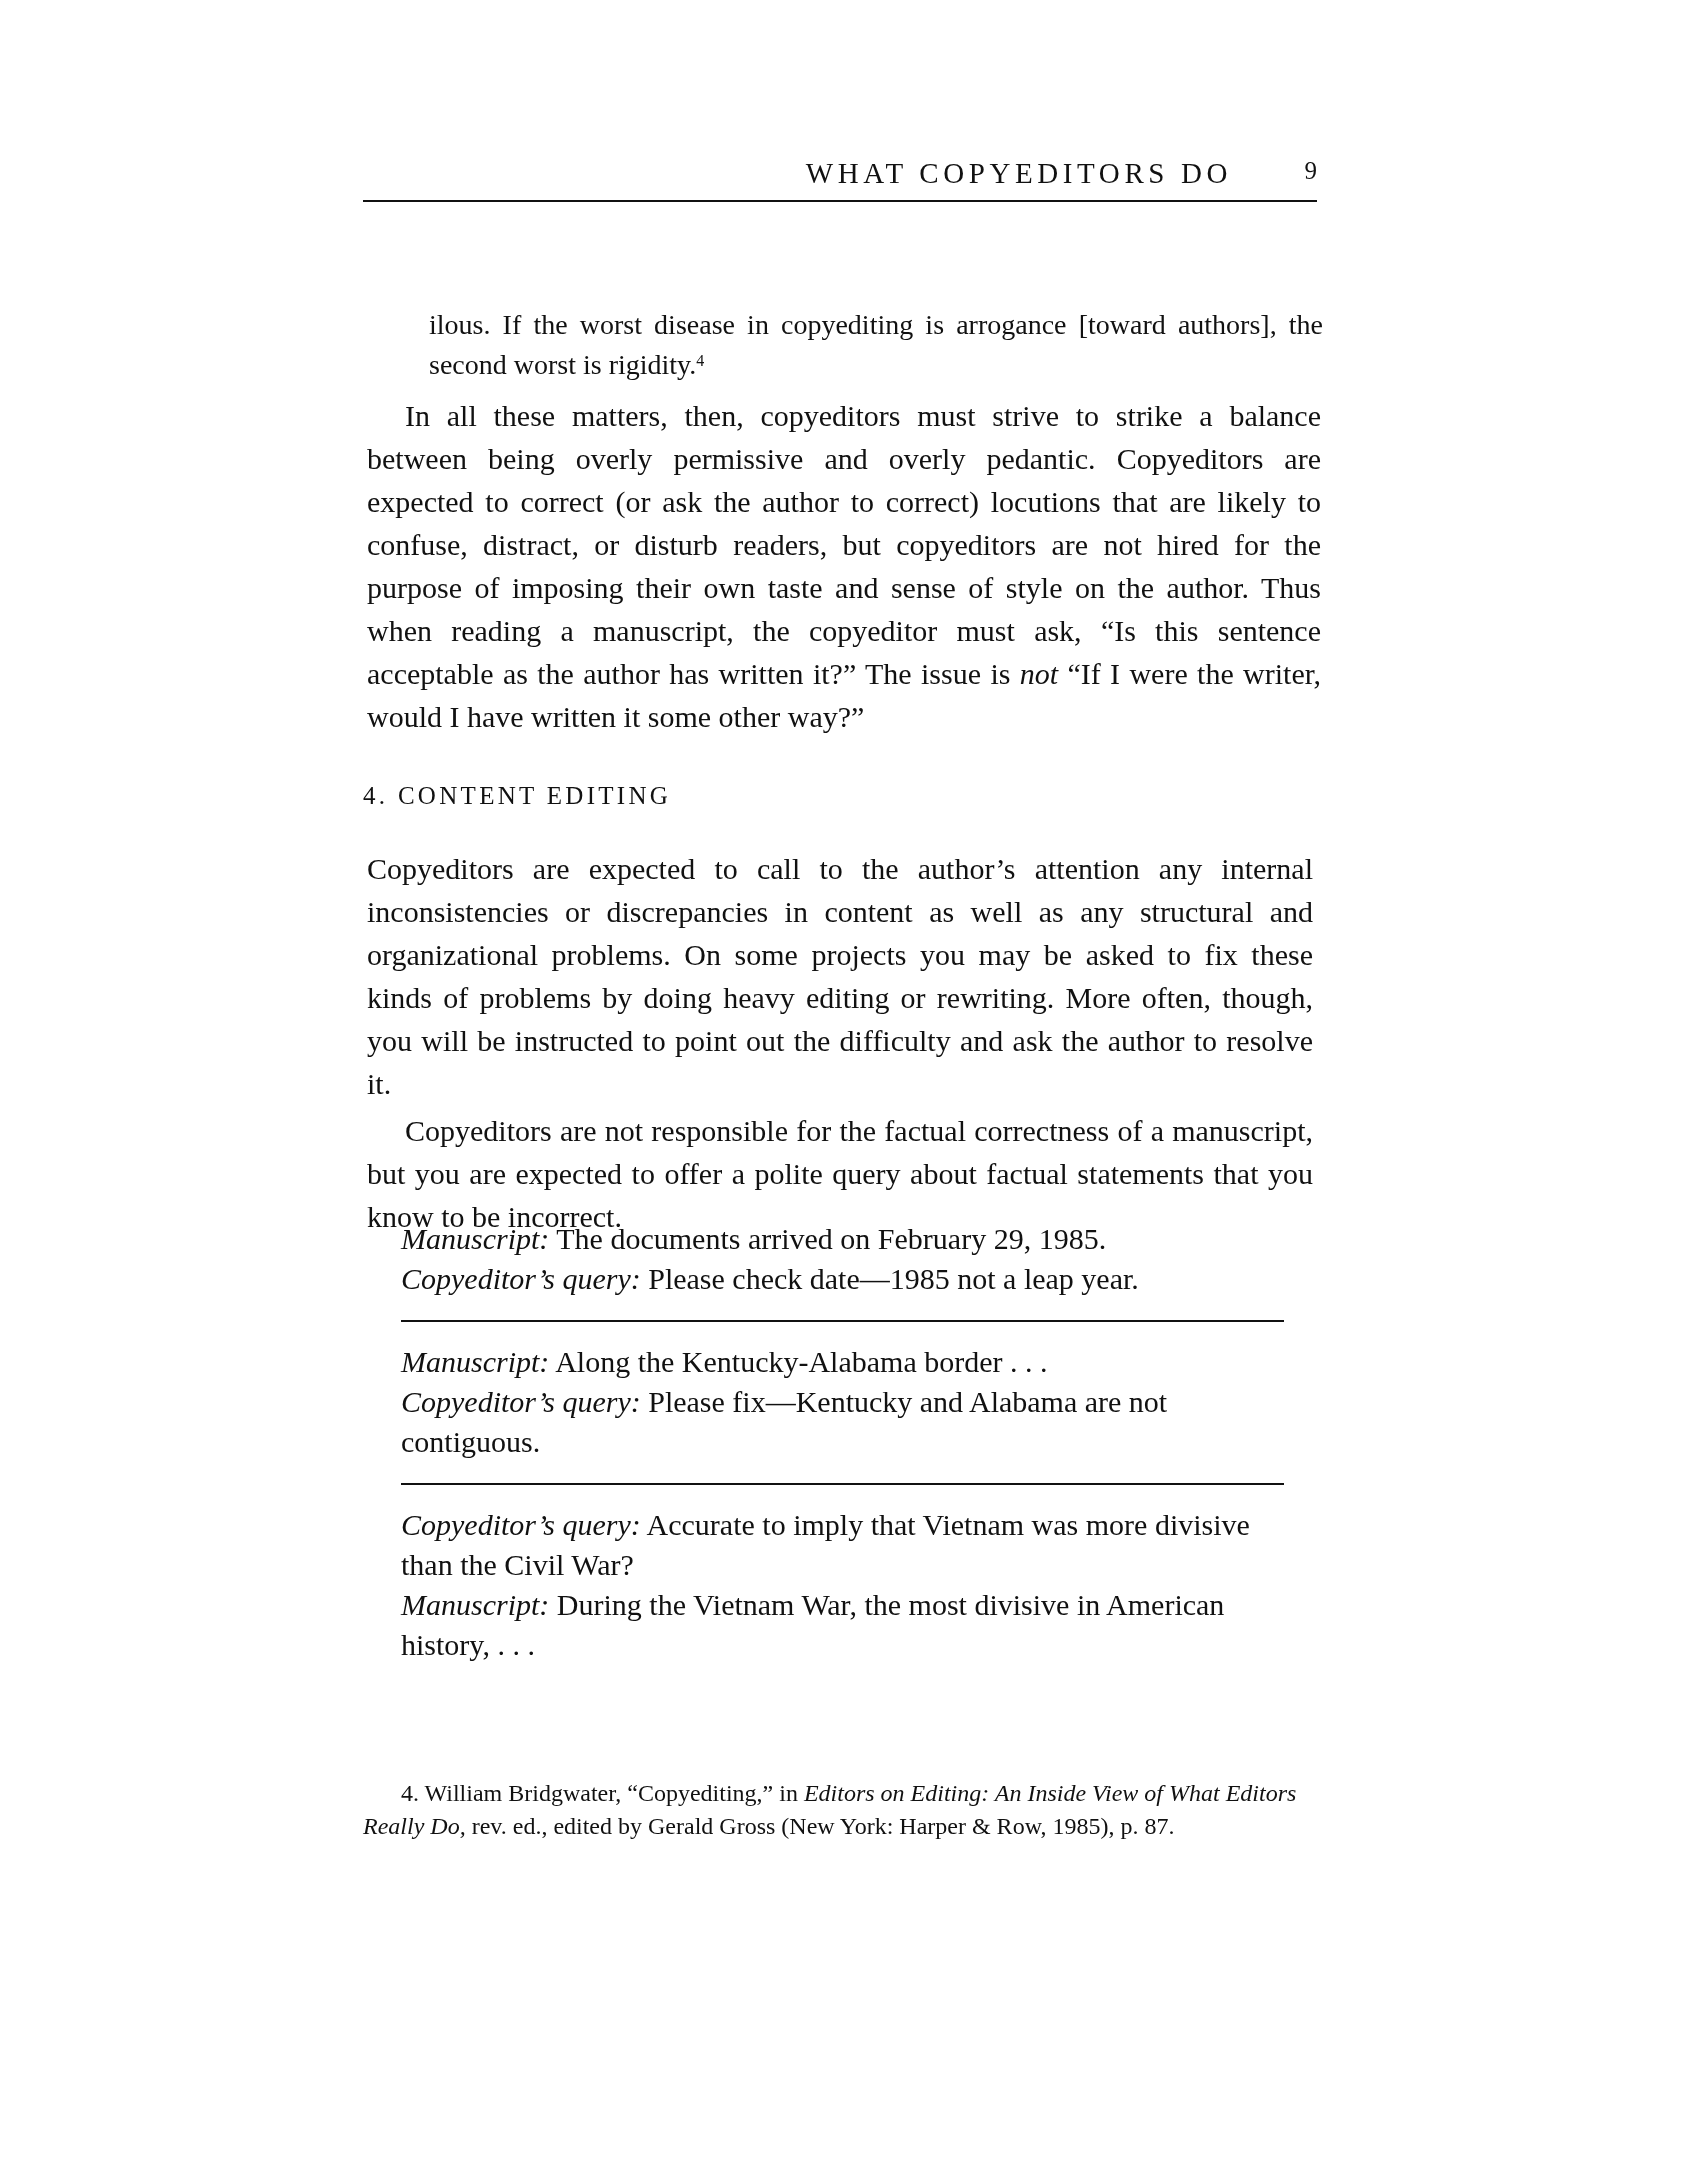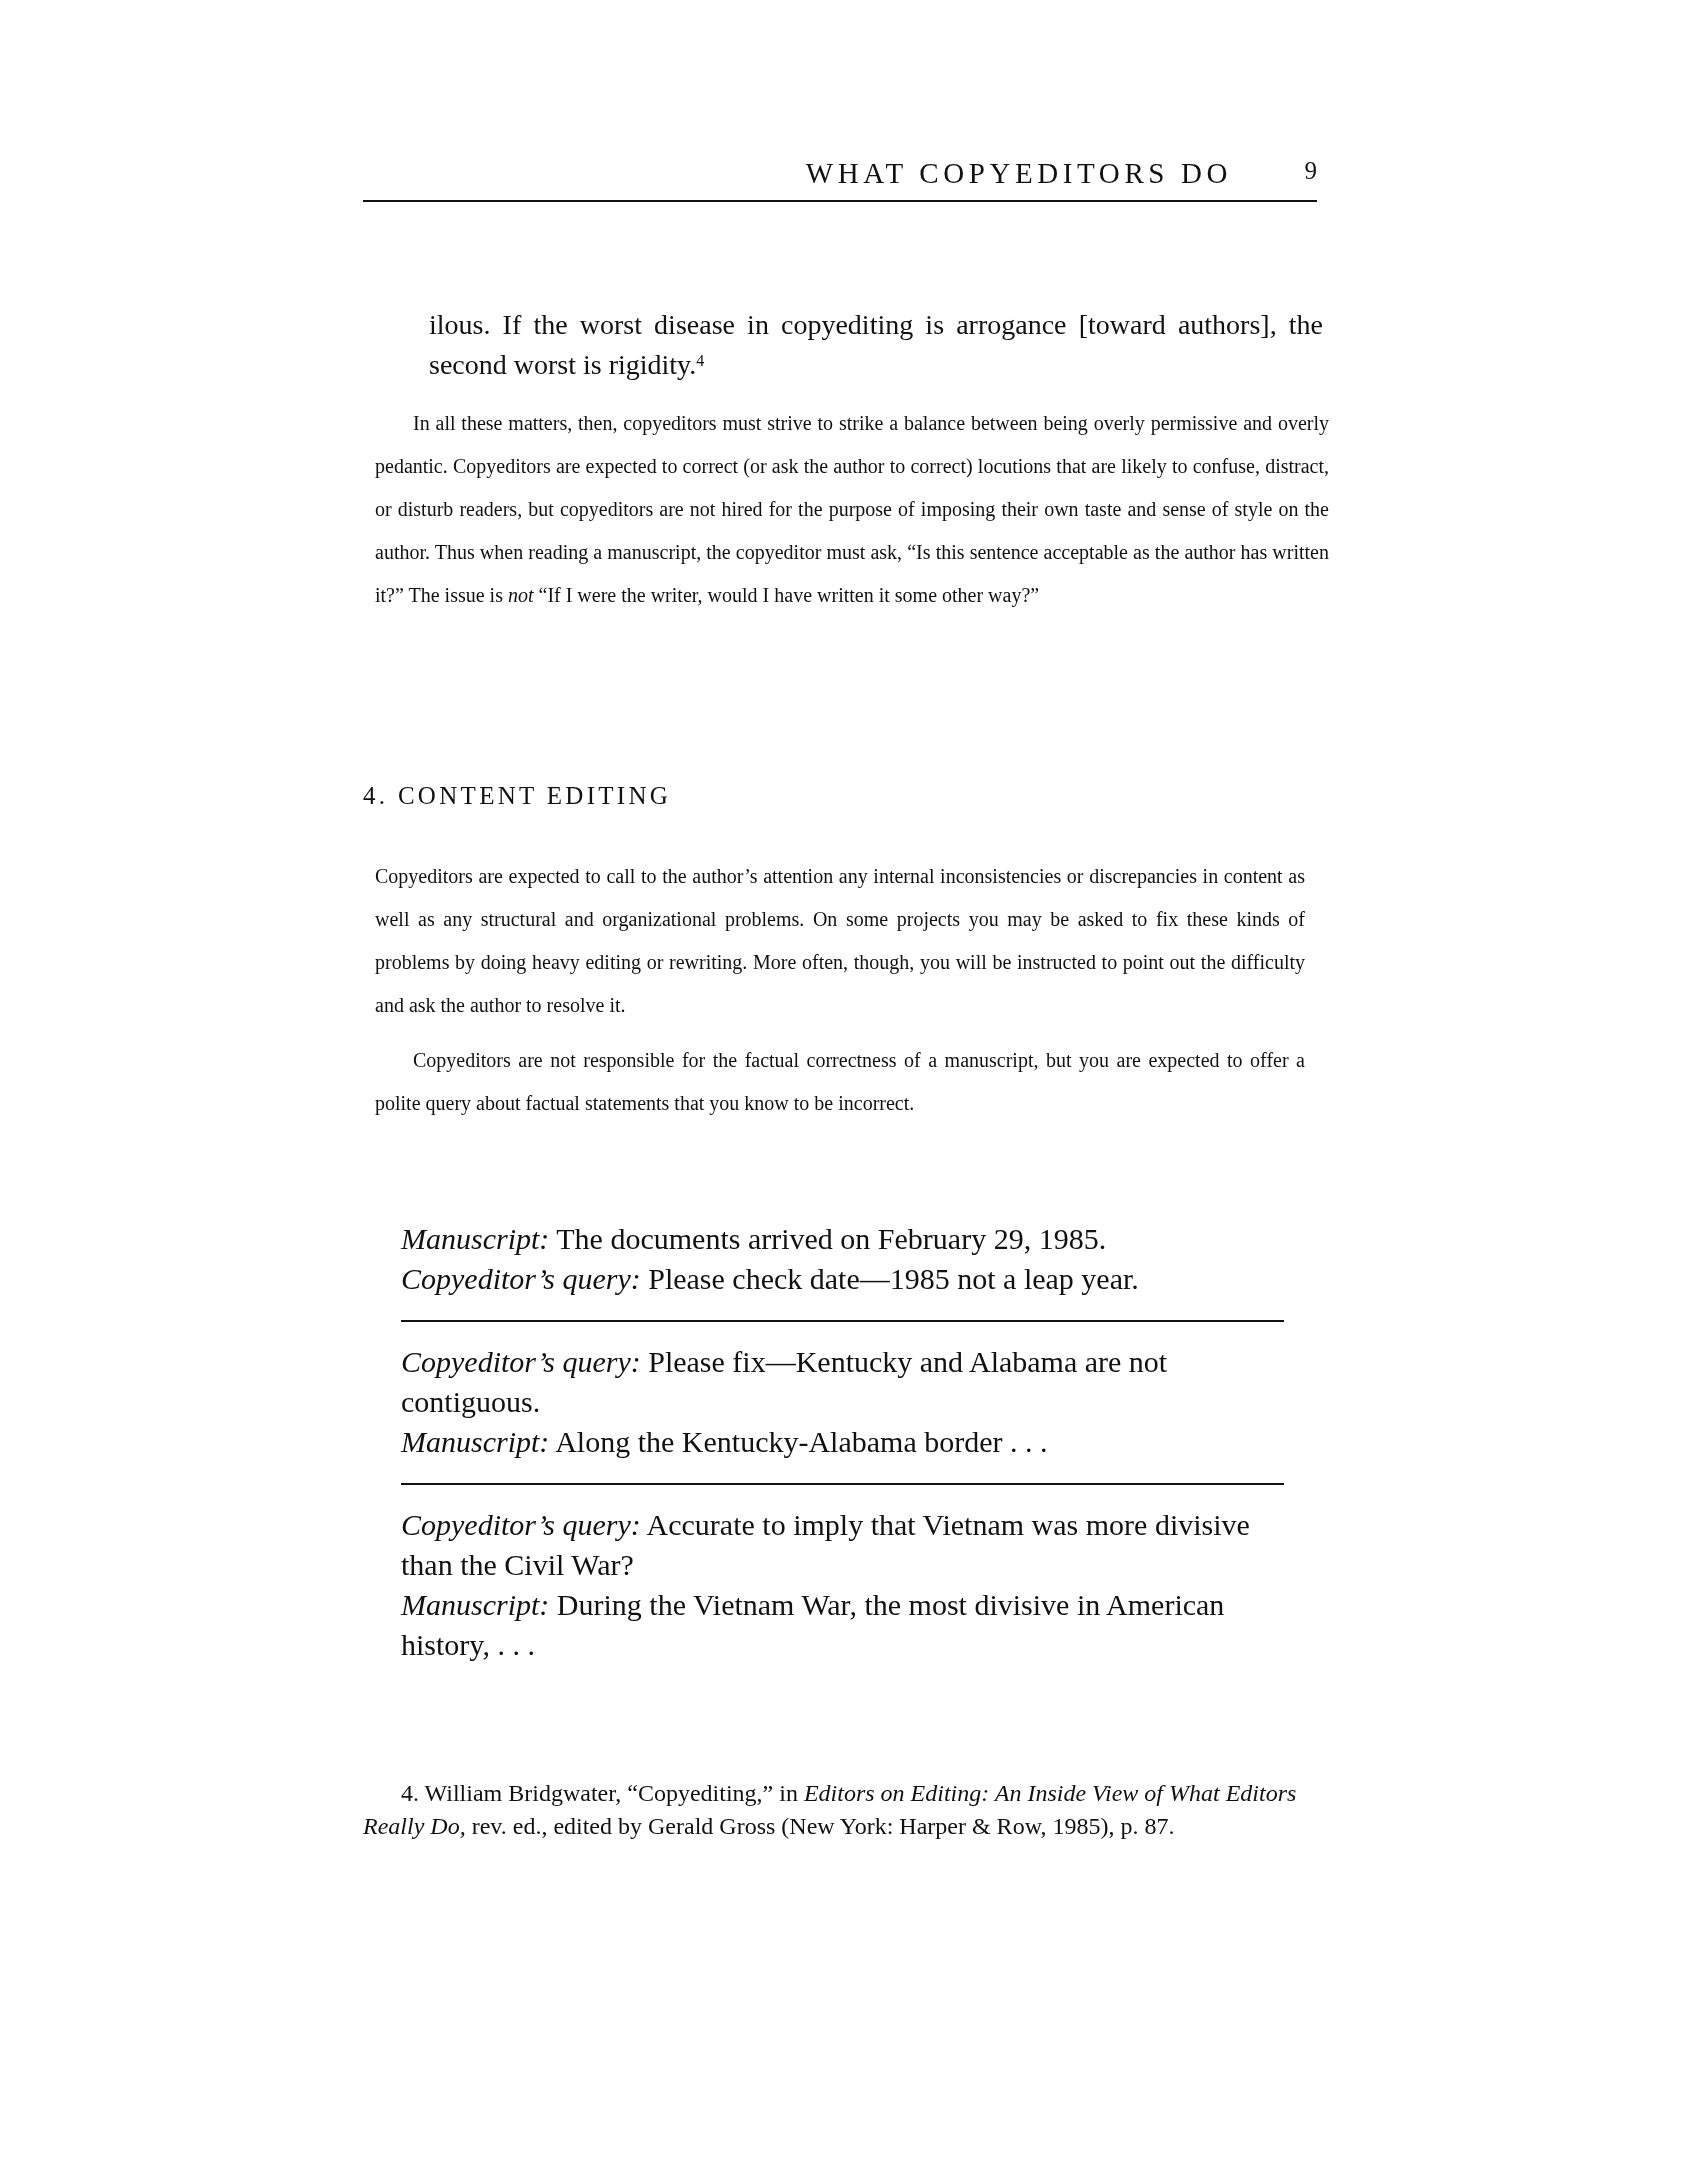--- a/index.html
+++ b/index.html
@@ -3,21 +3,21 @@
 <meta charset="utf-8">
 <style>
   html, body { margin:0; padding:0; background:#ffffff; }
   body { width:1687px; height:2183px; position:relative; overflow:hidden;
          font-family:"Liberation Serif","DejaVu Serif",serif; color:#111; }
   .page { position:absolute; left:363px; top:0; width:954px; }
   .running-head { position:absolute; top:157px; left:0; width:954px; height:33px; }
   .rh-title { position:absolute; right:85px; top:0; font-size:29px; letter-spacing:4.6px; }
   .rh-page { position:absolute; right:0; top:0; font-size:25px; }
   .head-rule { position:absolute; top:200px; left:0; width:954px; height:0; border-top:2.6px solid #111; }
-  .text { font-size:20px; line-height:43px; text-align:justify; margin:12px; }
+  .text { font-size:30px; line-height:43px; text-align:justify; margin:4px; }
   .indent { text-indent:38px; }
   .quote-cont { position:absolute; left:38px; top:277px; width:894px; font-size:28px; line-height:40px; text-align:justify;margin-left:28px; }
   sup { font-size:16px; vertical-align:top; position:relative; top:-4px; }
   .para1 { position:absolute; top:390px; left:0; width:954px; }
   .sec-head { position:absolute; top:782px; left:0; font-size:25px; letter-spacing:3.3px; }
   .para2 { position:absolute; top:843px; left:0; width:954px; }
   .examples { position:absolute; top:1219px; left:38px; width:883px; }
   .ex { font-size:30px; line-height:40px; }
   .ex i { font-style:italic; }
   .ex-rule { border-top:2px solid #111; margin:21px 0 20px 0; height:0; }
@@ -46,22 +46,22 @@
     <p class="text indent">Copyeditors are not responsible for the factual correctness of a manuscript, but you are expected to offer a polite query about factual statements that you know to be incorrect.</p>
   </div>
 
   <div class="examples">
     <div class="ex">
       <div><i>Manuscript:</i><span> The documents arrived on February 29, 1985.</span></div>
       <div><i>Copyeditor’s query:</i><span> Please check date—1985 not a leap year.</span></div>
     </div>
     <div class="ex-rule"></div>
     <div class="ex">
+      <div><i>Manuscript:</i><span> Along the Kentucky-Alabama border . . .</span></div>
       <div><i>Copyeditor’s query:</i><span> Please fix—Kentucky and Alabama are not contiguous.</span></div>
-      <div><i>Manuscript:</i><span> Along the Kentucky-Alabama border . . .</span></div>
     </div>
     <div class="ex-rule"></div>
     <div class="ex">
       <div><i>Copyeditor’s query:</i><span> Accurate to imply that Vietnam was more divisive than the Civil War?</span></div>
       <div><i>Manuscript:</i><span> During the Vietnam War, the most divisive in American history, . . .</span></div>
     </div>
   </div>
 
   <p class="footnote fn-first"><span>4.</span><span> William Bridgwater, “Copyediting,” in </span><i>Editors on Editing: An Inside View of What Editors Really Do,</i><span> rev. ed., edited by Gerald Gross (New York: Harper &amp; Row, 1985), p. 87.</span></p>
 

